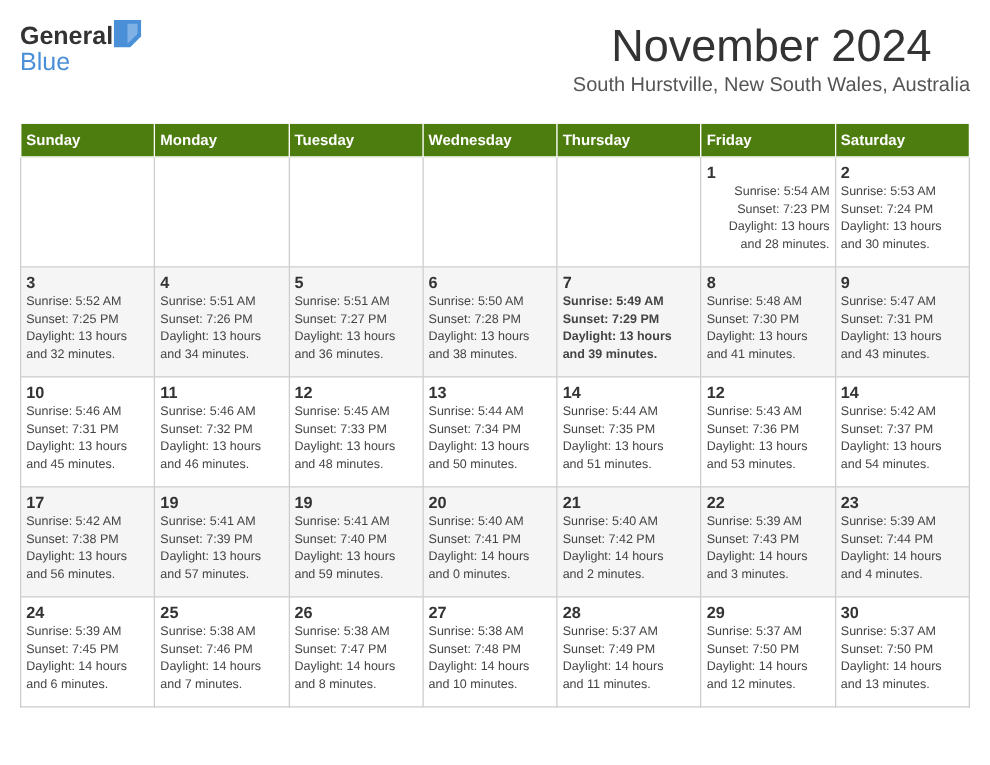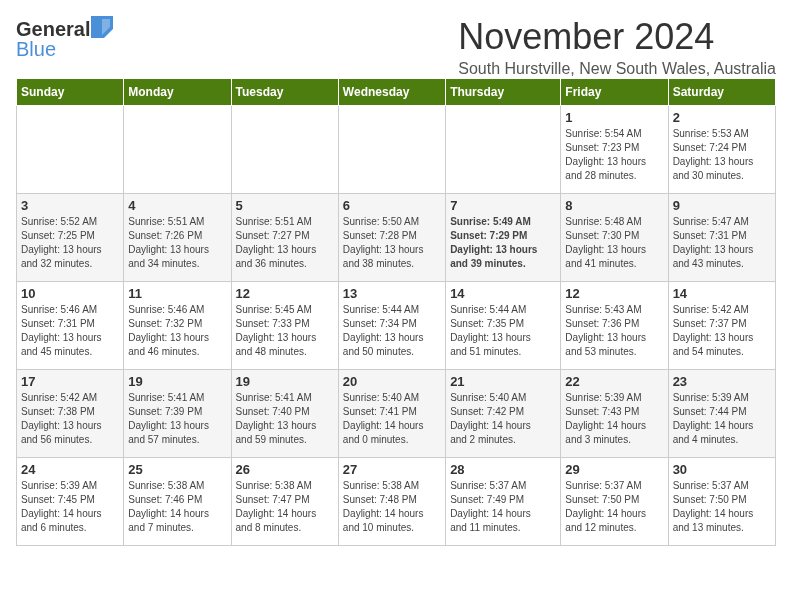--- a/index.html
+++ b/index.html
@@ -7,29 +7,29 @@
       font-family: Arial, sans-serif;
       background: #fff;
       width: 792px;
       min-height: 612px;
       padding: 16px;
     }
     .header-area {
       display: flex;
       align-items: flex-start;
       justify-content: space-between;
-      margin-bottom: 0;
+      margin-bottom: 20px;
     }
     .logo {
       display: flex;
       flex-direction: column;
       align-items: flex-start;
     }
     .title-area {
-      text-align: left;
+      text-align: center;
     }
     .month-title {
       font-size: 36px;
       font-weight: normal;
       color: #333;
     }
     .location-title {
       font-size: 16px;
       color: #555;
       margin-top: 2px;
@@ -109,21 +109,21 @@
   </thead>
   <tbody id="calendar-body">
   <tr>
         <td class="empty-cell"></td>
         <td class="empty-cell"></td>
         <td class="empty-cell"></td>
         <td class="empty-cell"></td>
         <td class="empty-cell"></td>
         <td>
           <div class="day-number">1</div>
-          <div class="day-info" style="white-space: pre-line;">Sunrise: 5:54 AM
+          <div class="day-info" style="white-space: pre-line; text-align: right;">Sunrise: 5:54 AM
 Sunset: 7:23 PM
 Daylight: 13 hours
 and 28 minutes.</div>
         </td>
         <td>
           <div class="day-number">2</div>
           <div class="day-info" style="white-space: pre-line;">Sunrise: 5:53 AM
 Sunset: 7:24 PM
 Daylight: 13 hours
 and 30 minutes.</div>

